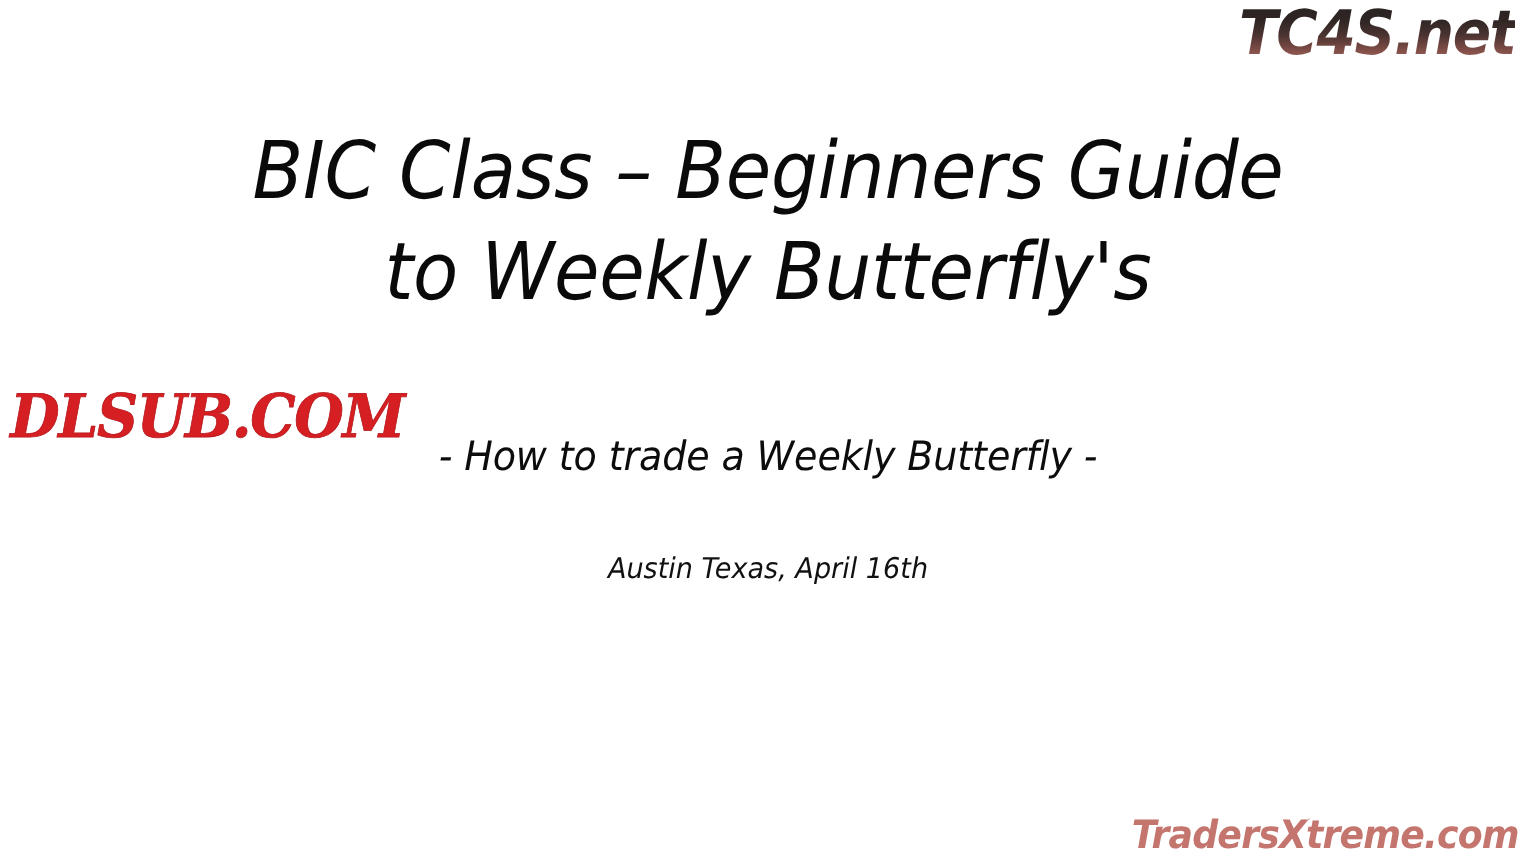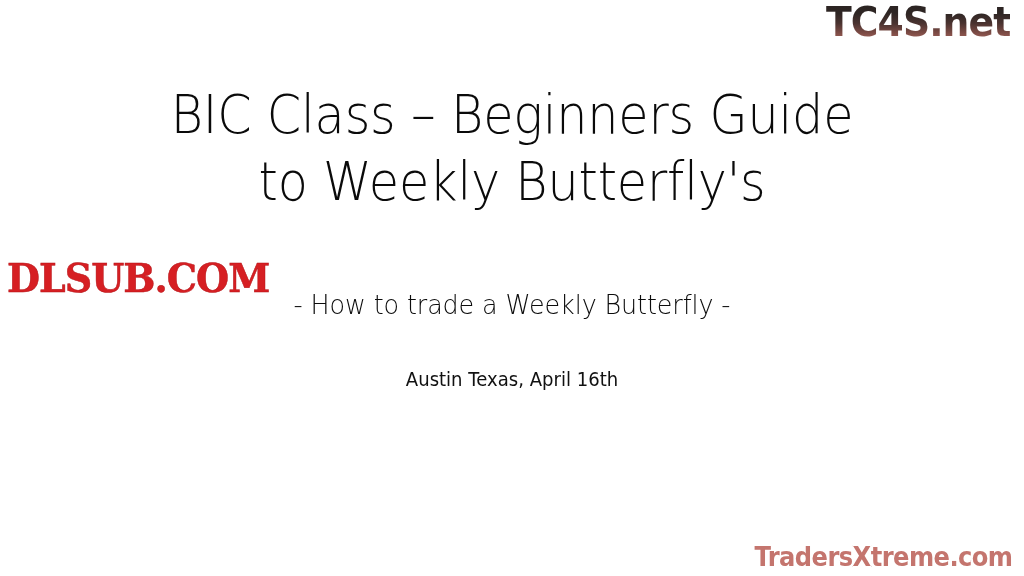--- a/index.html
+++ b/index.html
@@ -9,20 +9,21 @@
   }
   body {
     font-family: "Liberation Sans", sans-serif;
   }
   .slide {
     position: relative;
     width: 1024px;
     height: 576px;
     background: #ffffff;
     overflow: hidden;
+    font-style: italic;
   }
 
   
   .tc4s-logo {
     position: absolute;
     top: 2px;
     right: 14px;
     font-family: "DejaVu Sans", sans-serif;
     font-weight: bold;
     font-size: 41px;

